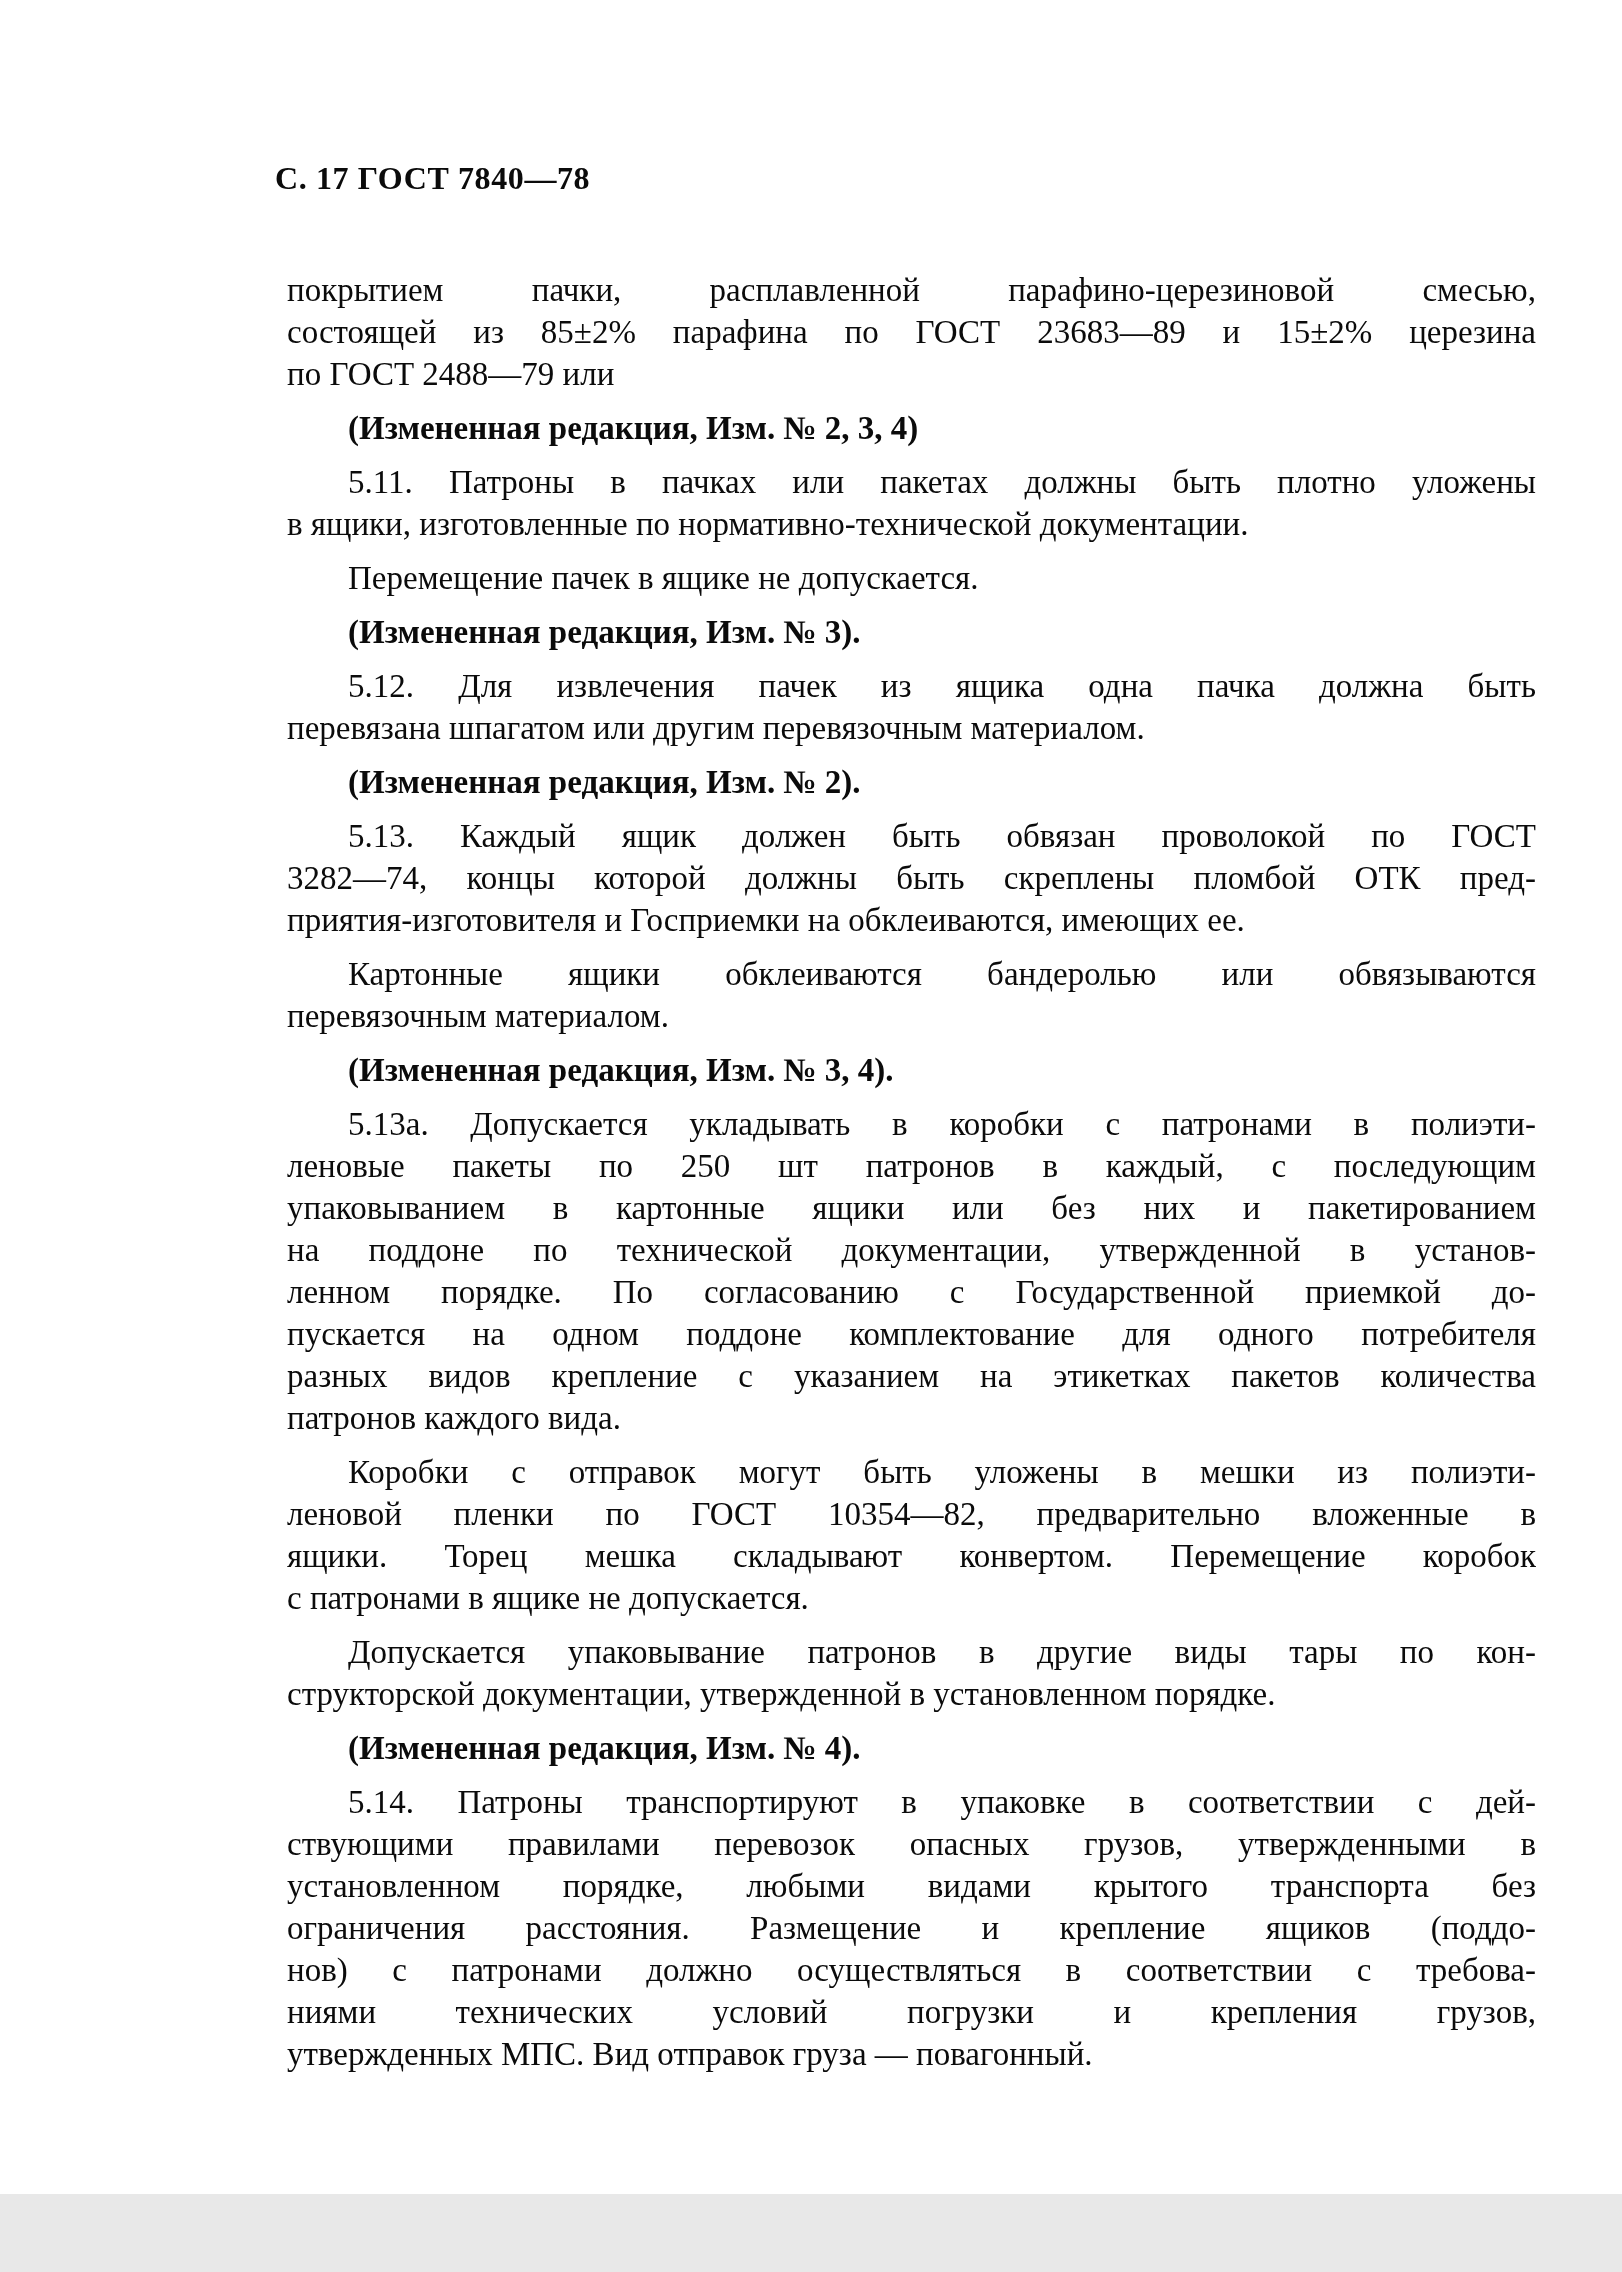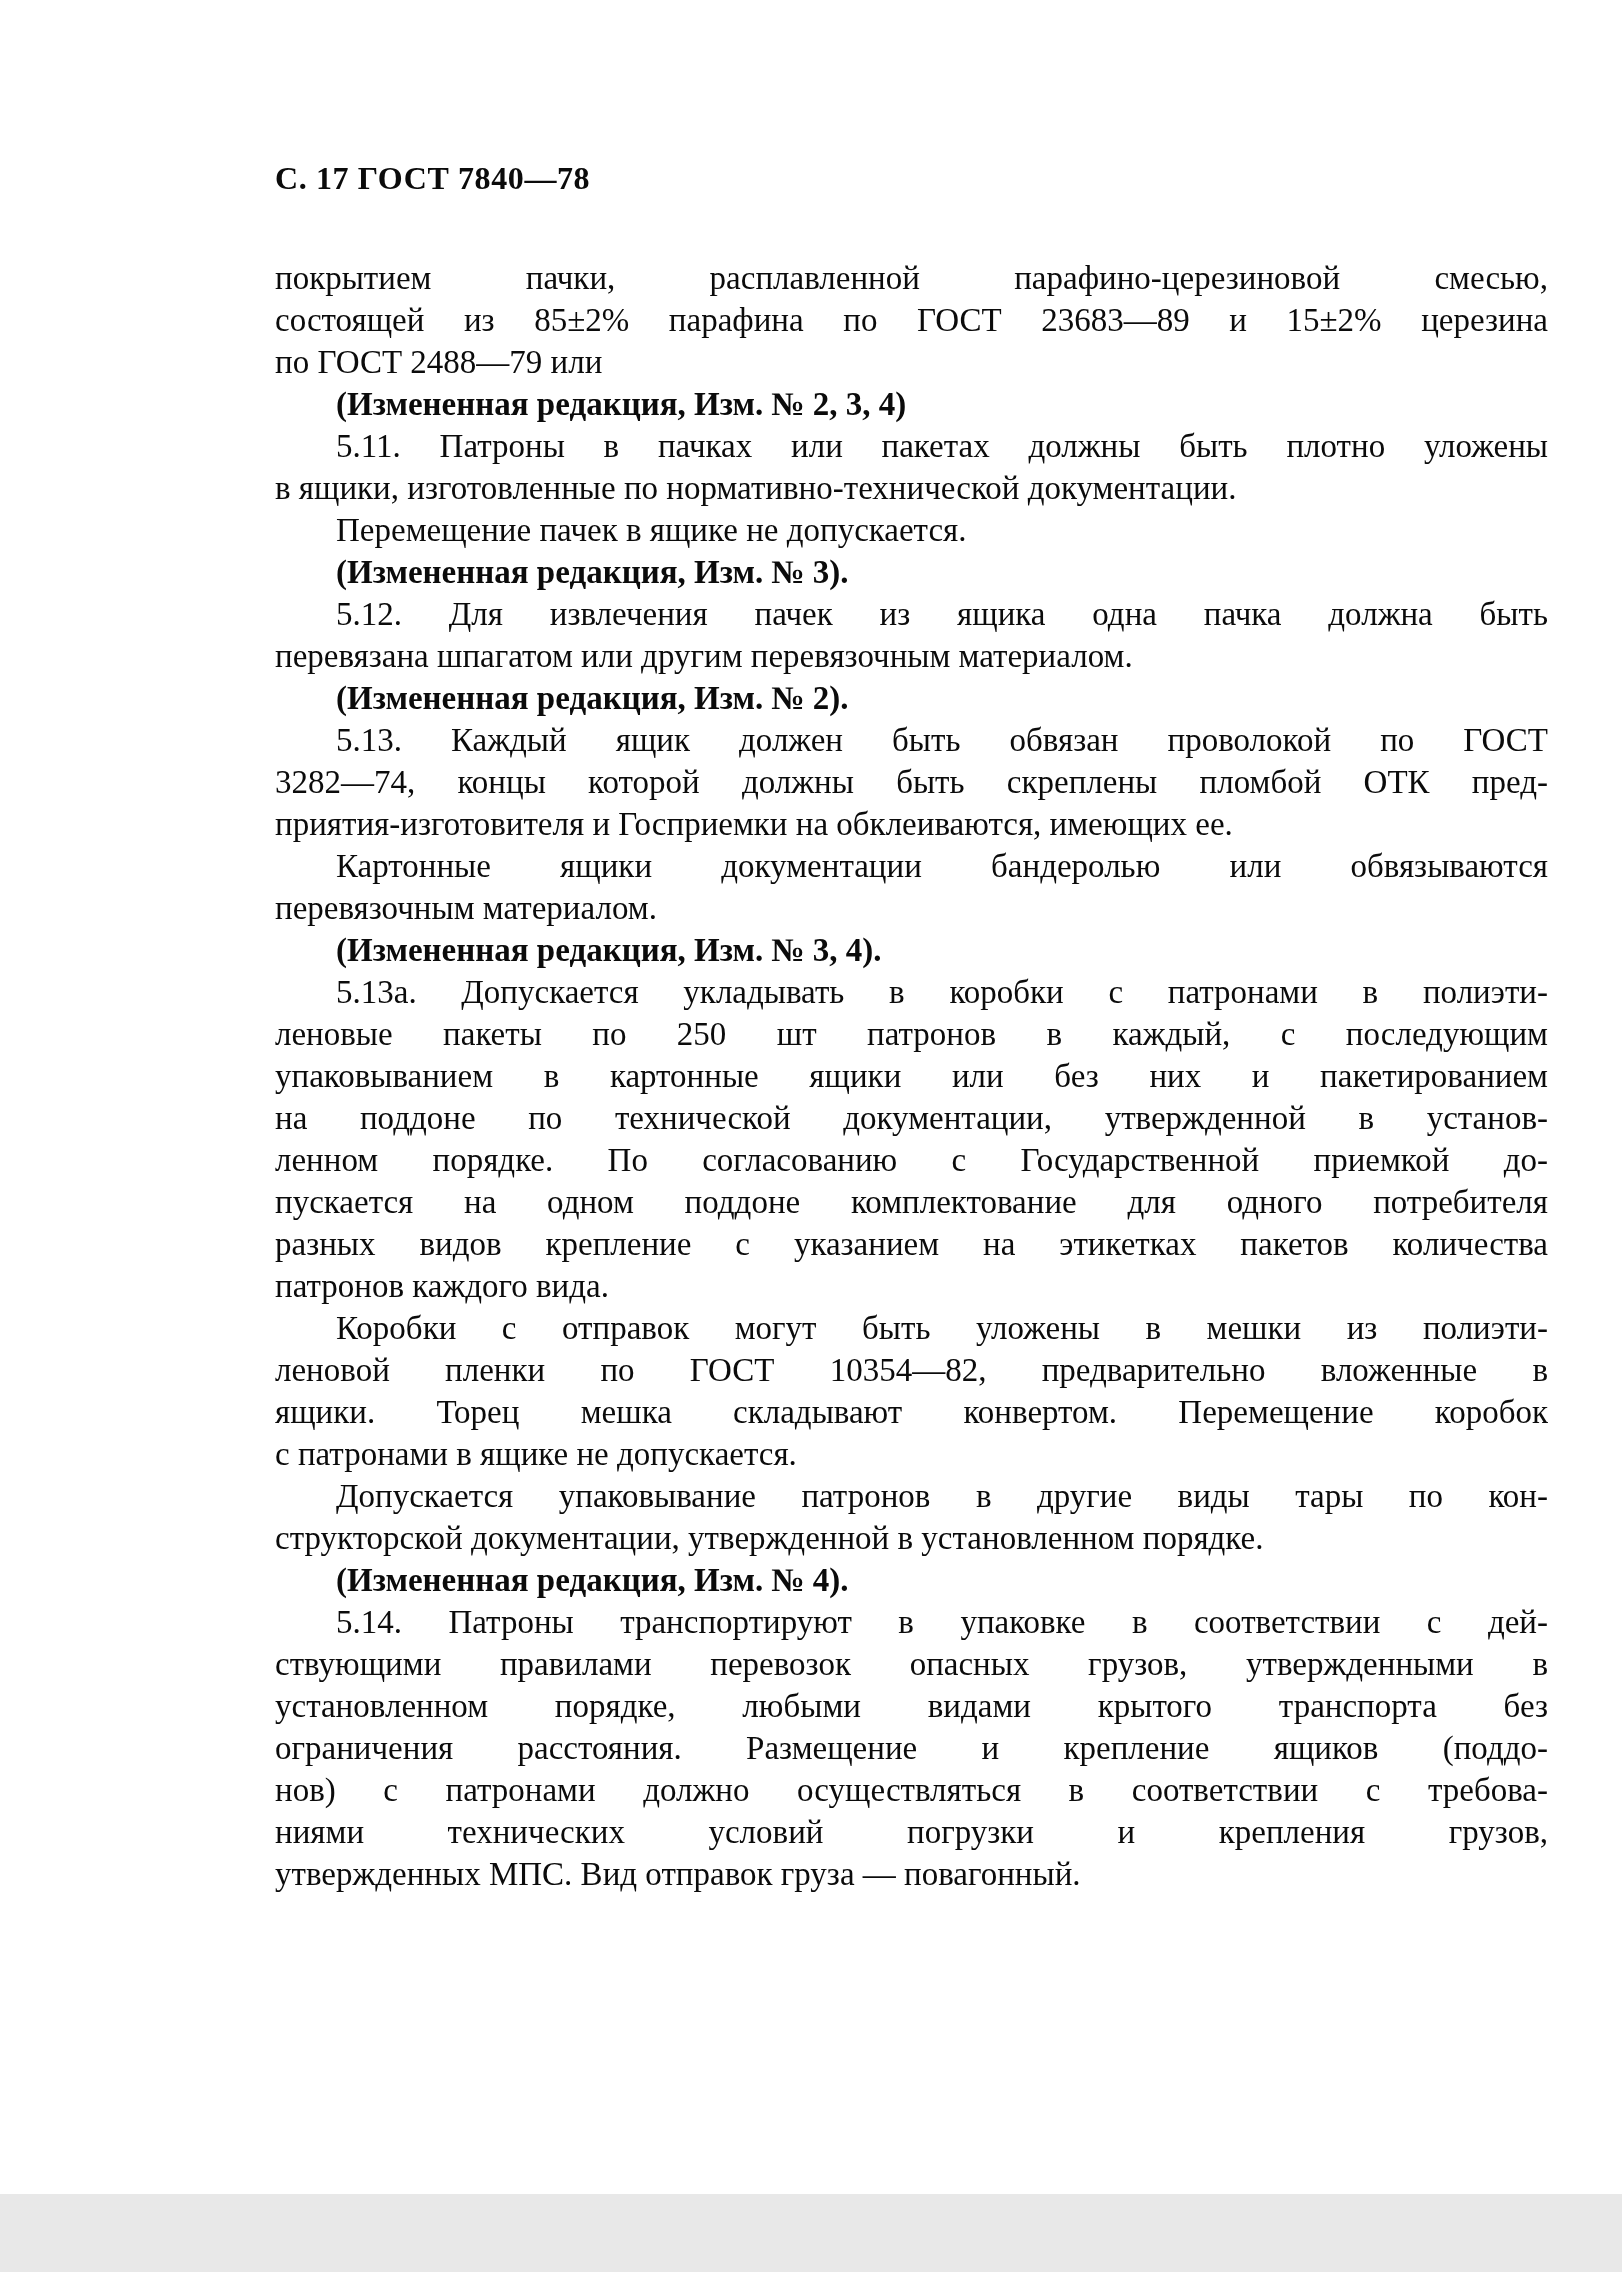--- a/index.html
+++ b/index.html
@@ -28,21 +28,21 @@
     white-space: nowrap;
   }
   .text-block {
     position: absolute;
     left: 275px;
     top: 257px;
     width: 1273px;
     font-size: 33px;
     line-height: 42px;
   }
-  .para { margin: 0; padding: 0; }
+  .para { margin: 12px; padding: 0; }
   .para.bold { font-weight: bold; }
   .line {
     height: 42px;
     overflow: hidden;
     text-align: justify;
     text-align-last: justify;
     white-space: normal;
   }
   .line.last {
     text-align-last: left;
@@ -81,21 +81,21 @@
       </div>
       <div class="para bold">
         <div class="line last indent">(Измененная редакция, Изм. № 2).</div>
       </div>
       <div class="para">
         <div class="line indent">5.13. Каждый ящик должен быть обвязан проволокой по ГОСТ</div>
         <div class="line">3282—74, концы которой должны быть скреплены пломбой ОТК пред-</div>
         <div class="line last">приятия-изготовителя и Госприемки на обклеиваются, имеющих ее.</div>
       </div>
       <div class="para">
-        <div class="line indent">Картонные ящики документации бандеролью или обвязываются</div>
+        <div class="line indent">Картонные ящики обклеиваются бандеролью или обвязываются</div>
         <div class="line last">перевязочным материалом.</div>
       </div>
       <div class="para bold">
         <div class="line last indent">(Измененная редакция, Изм. № 3, 4).</div>
       </div>
       <div class="para">
         <div class="line indent">5.13а. Допускается укладывать в коробки с патронами в полиэти-</div>
         <div class="line">леновые пакеты по 250 шт патронов в каждый, с последующим</div>
         <div class="line">упаковыванием в картонные ящики или без них и пакетированием</div>
         <div class="line">на поддоне по технической документации, утвержденной в установ-</div>

